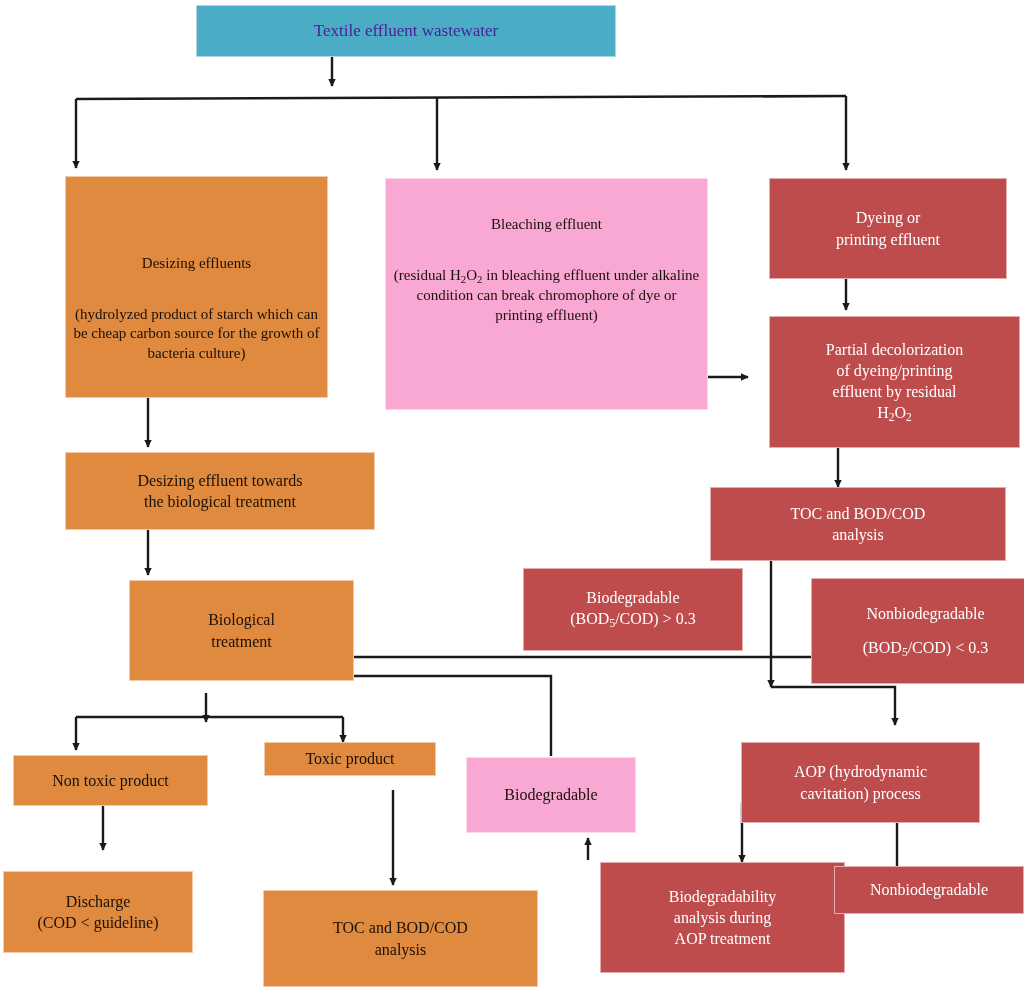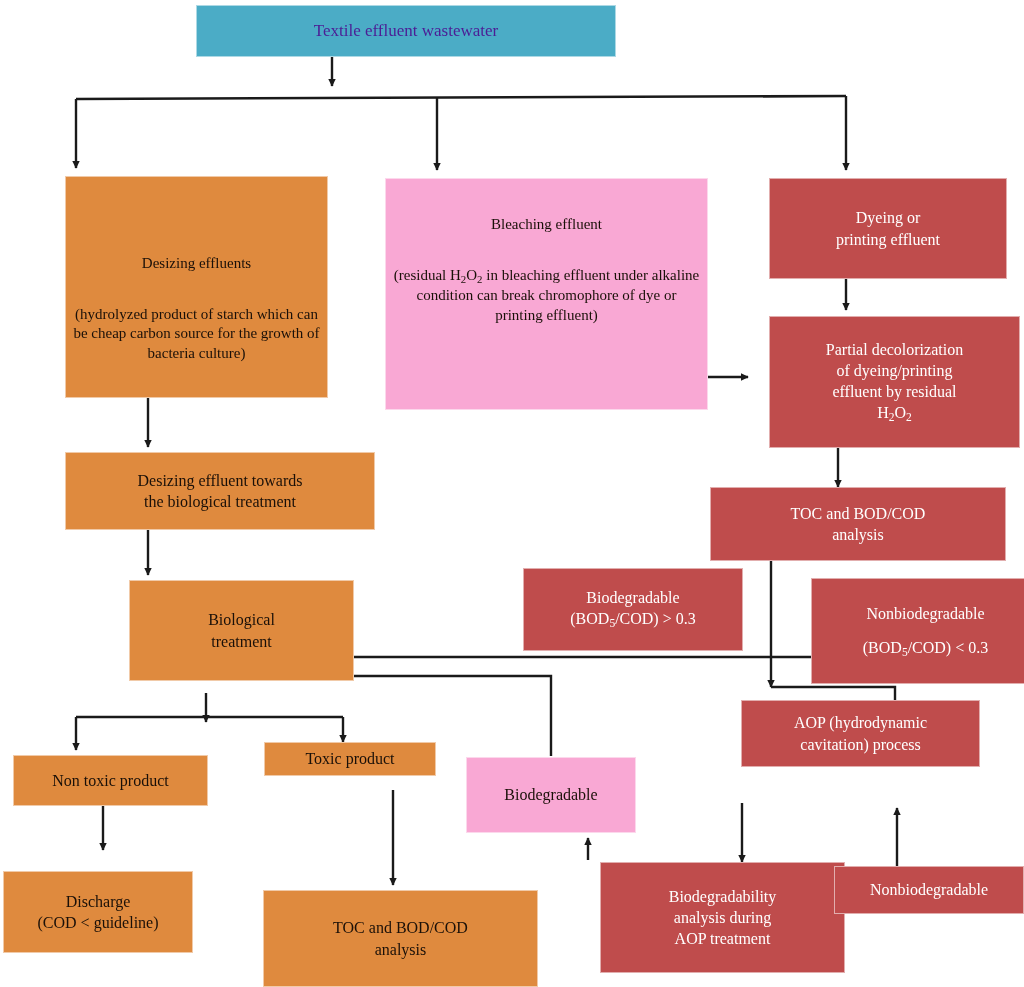--- a/index.html
+++ b/index.html
@@ -179,21 +179,21 @@
 
   <div class="node c-org fs16" style="left:263px; top:890px; width:275px; height:97px;">
     <span class="txt">TOC and BOD/COD
 analysis</span>
   </div>
 
   <div class="node c-green fs16" style="left:466px; top:757px; width:170px; height:76px;">
     <span class="txt">Biodegradable</span>
   </div>
 
-  <div class="node c-red fs16" style="left:721px; top:700px; width:239px; height:67px;">
+  <div class="node c-red fs16" style="left:721px; top:742px; width:239px; height:81px;">
     <span class="txt">AOP (hydrodynamic
 cavitation) process</span>
   </div>
 
   <div class="node c-red fs16" style="left:580px; top:862px; width:245px; height:111px;">
     <span class="txt">Biodegradability
 analysis during
 AOP treatment</span>
   </div>
 

